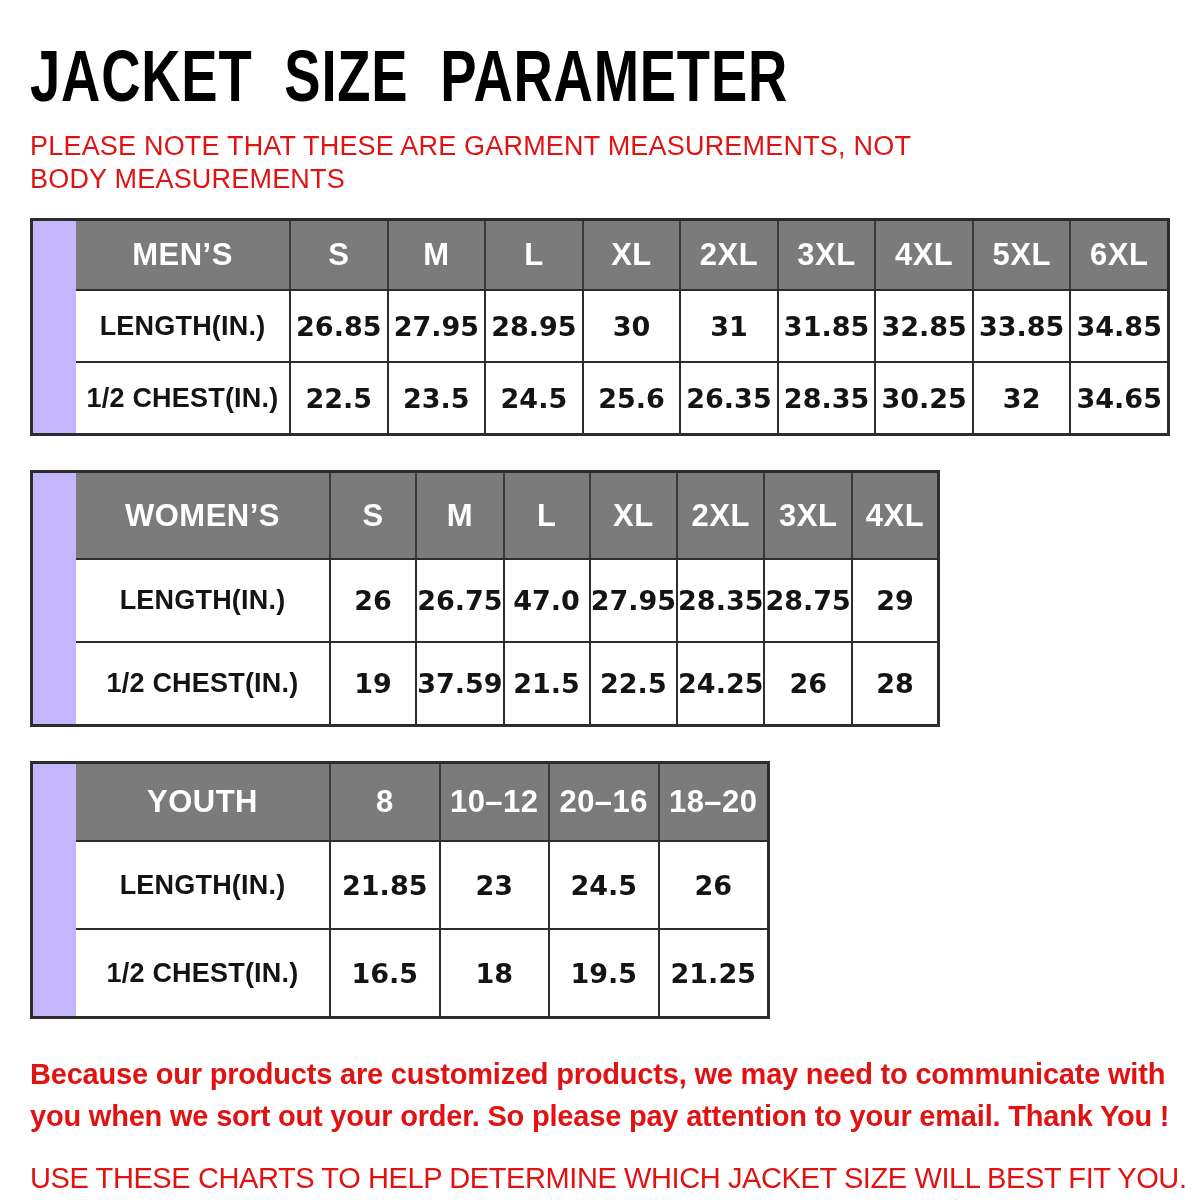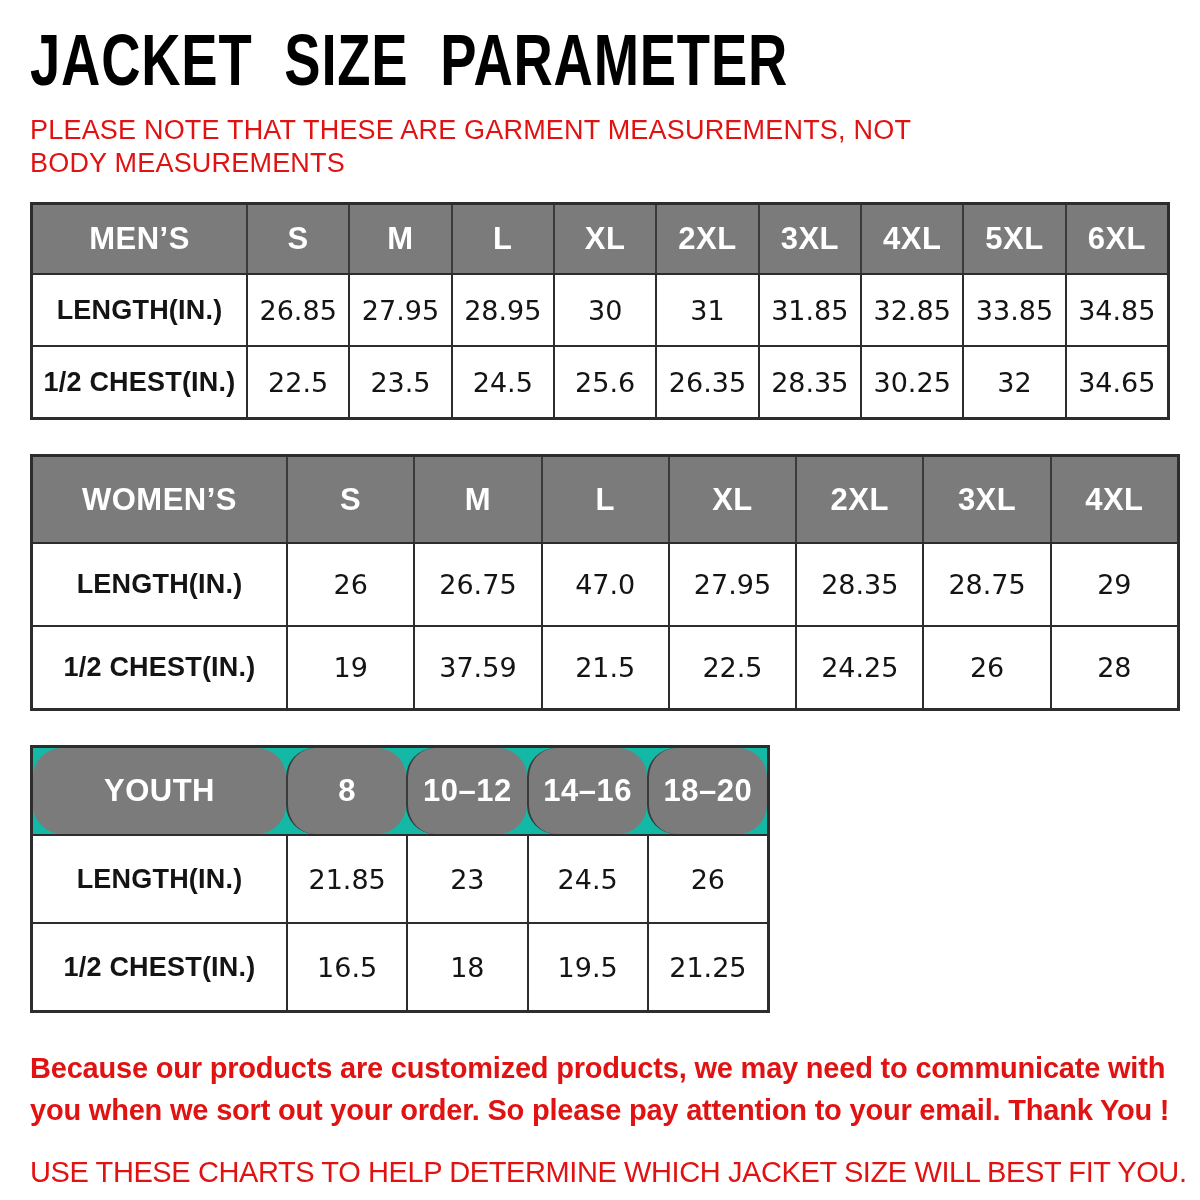--- a/index.html
+++ b/index.html
@@ -6,21 +6,21 @@
     margin: 0; padding: 0;
     width: 1200px; height: 1200px;
     background: #ffffff;
     overflow: hidden;
     font-family: "Liberation Sans", sans-serif;
   }
   .page { padding: 22px 30px 0 30px; }
 
   
   h1.title {
-    margin: 0 0 14px 0;
+    margin: 16px 0 14px 0;
     height: 76px;
     font-size: 68px;
     line-height: 76px;
     font-weight: 700;
     color: #000000;
     white-space: nowrap;
   }
   h1.title .condense {
     display: inline-block;
     transform: scale(0.80, 1.05);
@@ -38,27 +38,28 @@
     line-height: 33px;
     font-weight: 400;
     letter-spacing: 0.2px;
   }
 
   
   .size-table { margin: 0 0 34px 0; }
   .grid {
     display: grid;
     border: 3px solid #2d2d2d;
-    background: #14b8a6;
+    background: #c4b5fd;
     box-sizing: border-box;
+    padding-left: 43px;
   }
   .t-men   { --first-col: 213px; }
   .t-men   .grid { width: 1140px; }
   .t-women { --first-col: 253px; }
-  .t-women .grid { width: 1150px; }
+  .t-women .grid { width: 910px; }
   .t-youth { --first-col: 253px; }
   .t-youth .grid { width: 740px; }
 
   .cell {
     display: flex;
     align-items: center;
     justify-content: center;
     box-sizing: border-box;
     border-left: 2px solid #2d2d2d;
     border-top: 2px solid #2d2d2d;
@@ -78,29 +79,29 @@
     border-left-color: #3a3a3a;
   }
   .cell.rowlabel {
     font-weight: 700;
     font-size: 27px;
     letter-spacing: 0.2px;
   }
   .cell.val {
     font-family: "DejaVu Sans", sans-serif;
     font-size: 27px;
-    font-weight: 400;
+    font-weight: 700;
   }
 
   .t-men   .cell { height: 72px; }
   .t-men   .cell.head { height: 68px; }
   .t-women .cell { height: 83px; }
   .t-women .cell.head { height: 85px; }
   .t-youth .cell { height: 88px; }
-  .t-youth .cell.head { height: 86px; border-radius: 29px; }
+  .t-youth .cell.head { height: 76px; }
 
   
   .footer-para {
     margin: 26px 0 0 0;
     max-width: 1145px;
     color: #e11212;
     font-size: 29px;
     line-height: 42px;
     font-weight: 700;
     letter-spacing: -0.2px;
@@ -186,21 +187,21 @@
         <div class="cell val">26</div>
         <div class="cell val">28</div>
       </div>
     </section>
 
   <section class="size-table t-youth">
       <div class="grid" style="grid-template-columns: var(--first-col) repeat(4, 1fr);">
         <div class="cell head row0 col0">YOUTH</div>
         <div class="cell head row0">8</div>
         <div class="cell head row0">10–12</div>
-        <div class="cell head row0">14–16</div>
+        <div class="cell head row0">20–16</div>
         <div class="cell head row0">18–20</div>
         <div class="cell rowlabel col0">LENGTH(IN.)</div>
         <div class="cell val">21.85</div>
         <div class="cell val">23</div>
         <div class="cell val">24.5</div>
         <div class="cell val">26</div>
         <div class="cell rowlabel col0">1/2 CHEST(IN.)</div>
         <div class="cell val">16.5</div>
         <div class="cell val">18</div>
         <div class="cell val">19.5</div>

